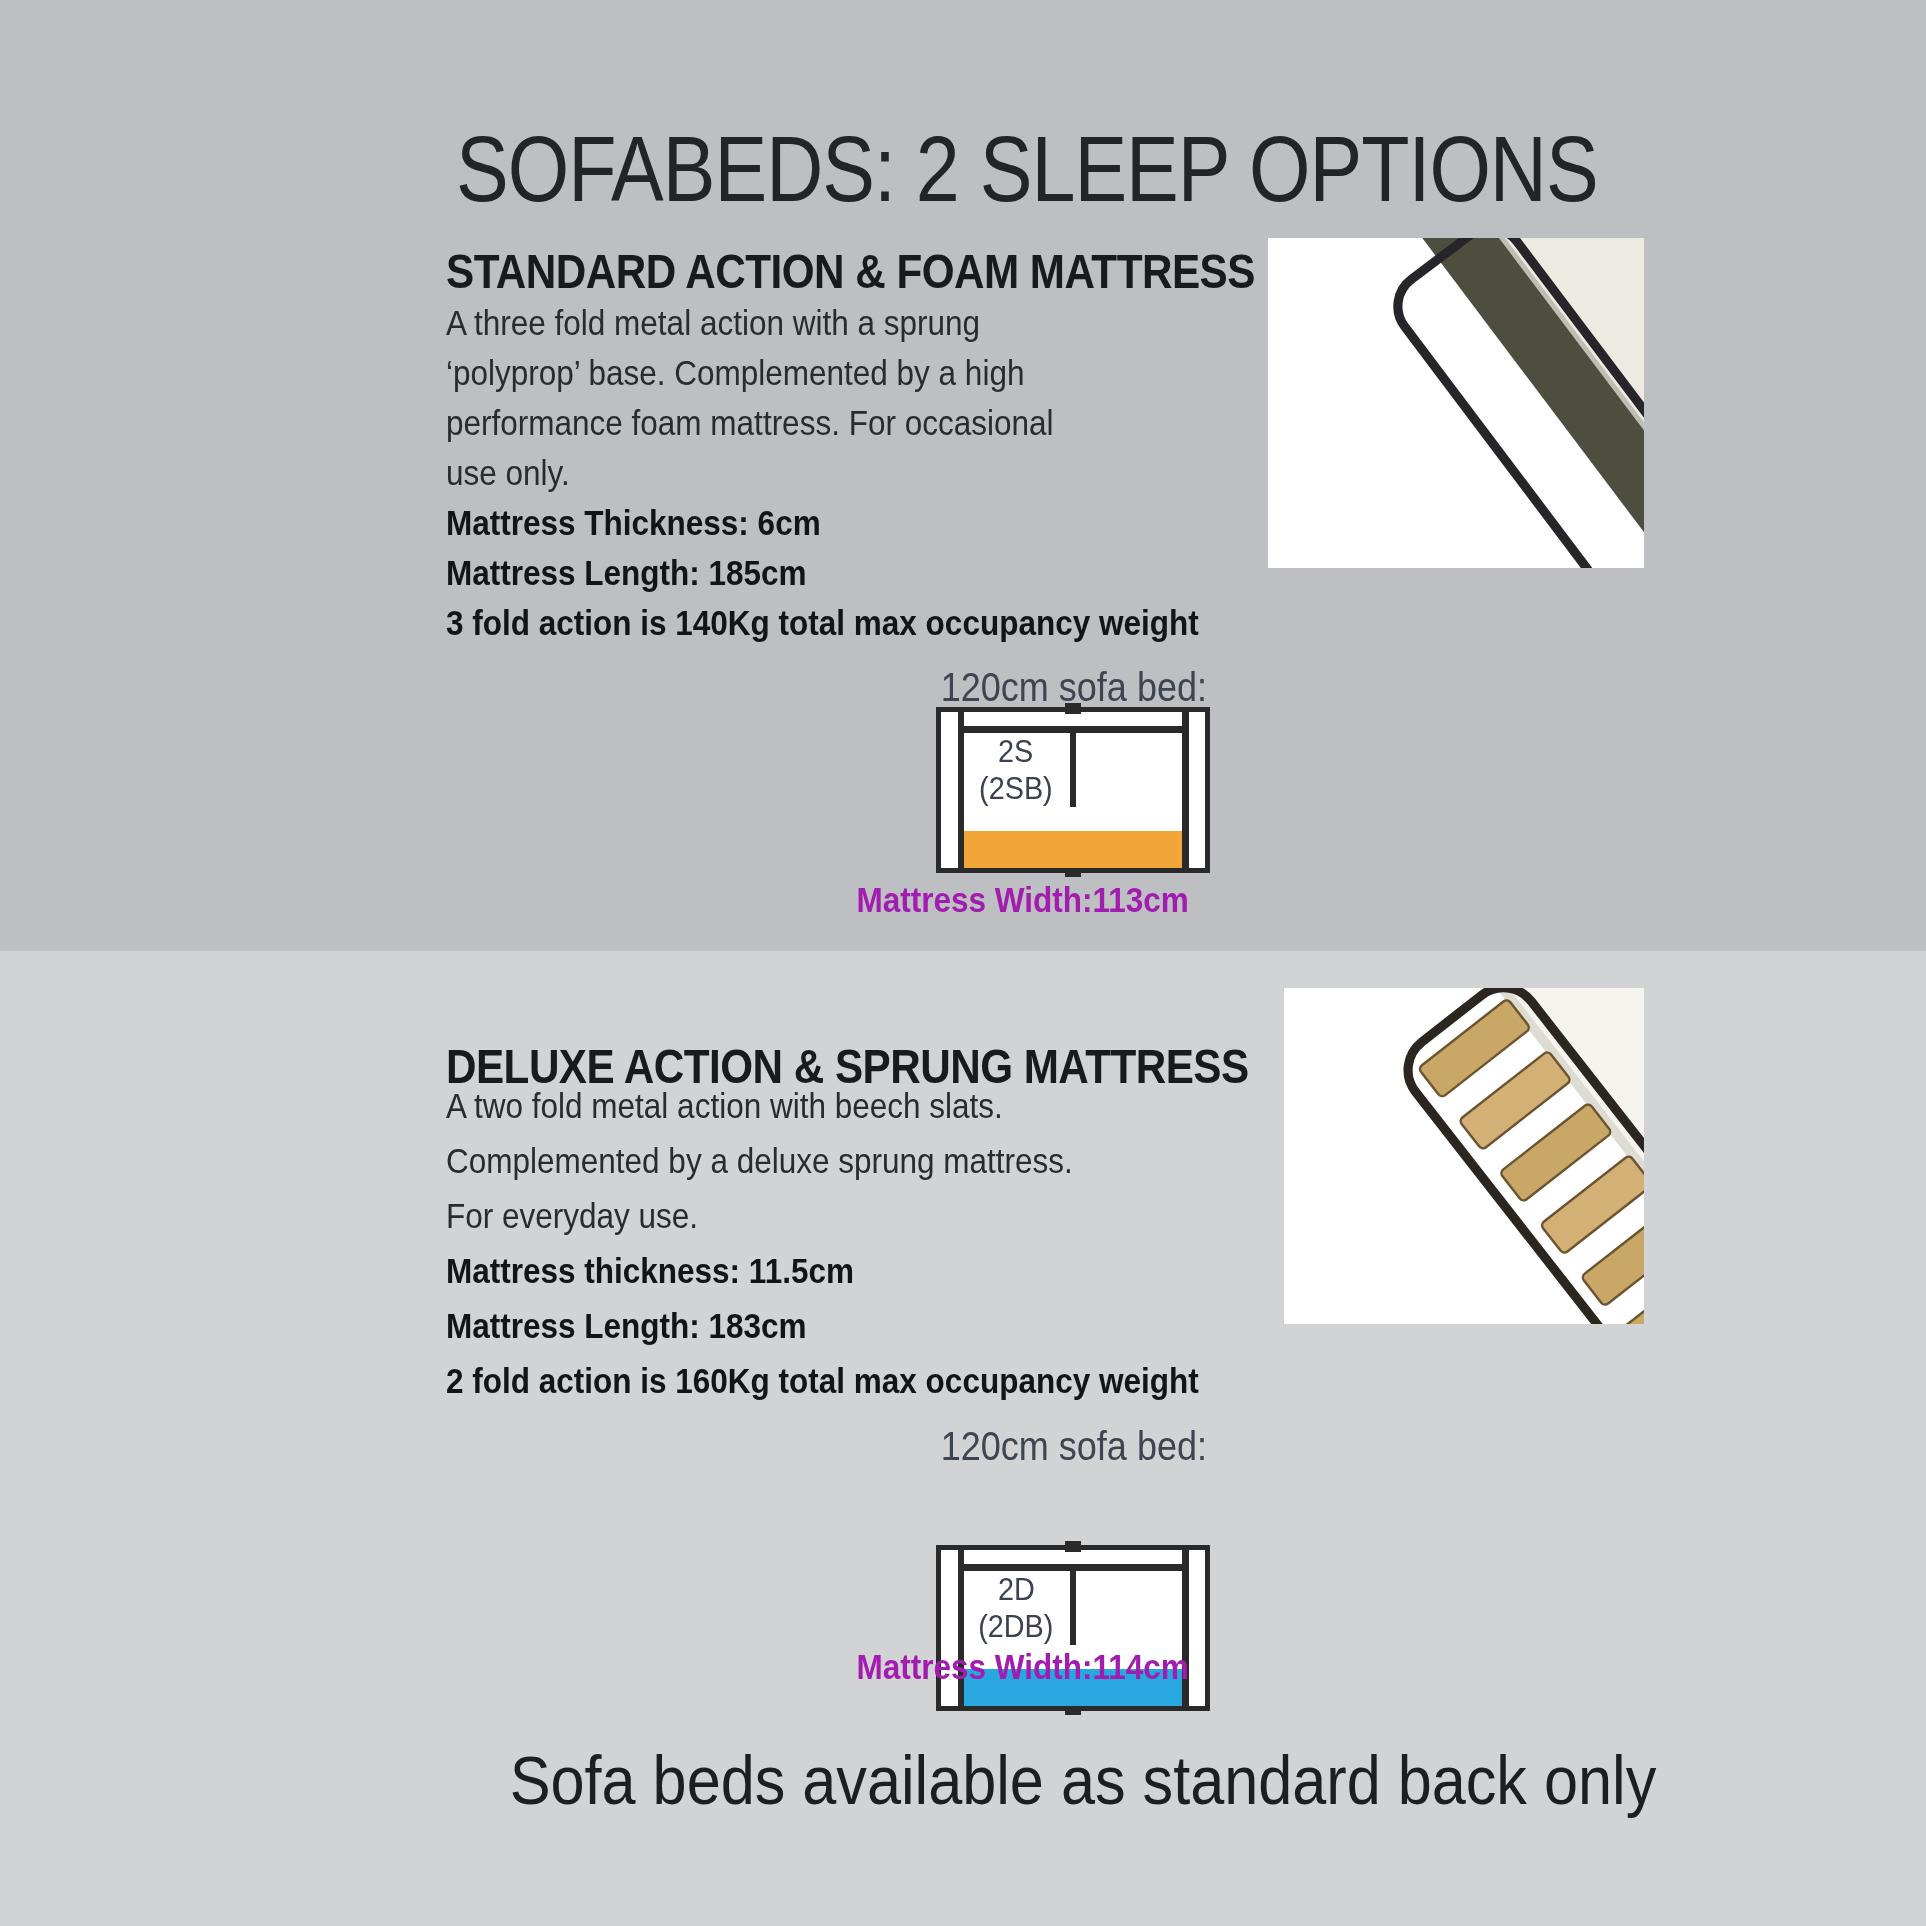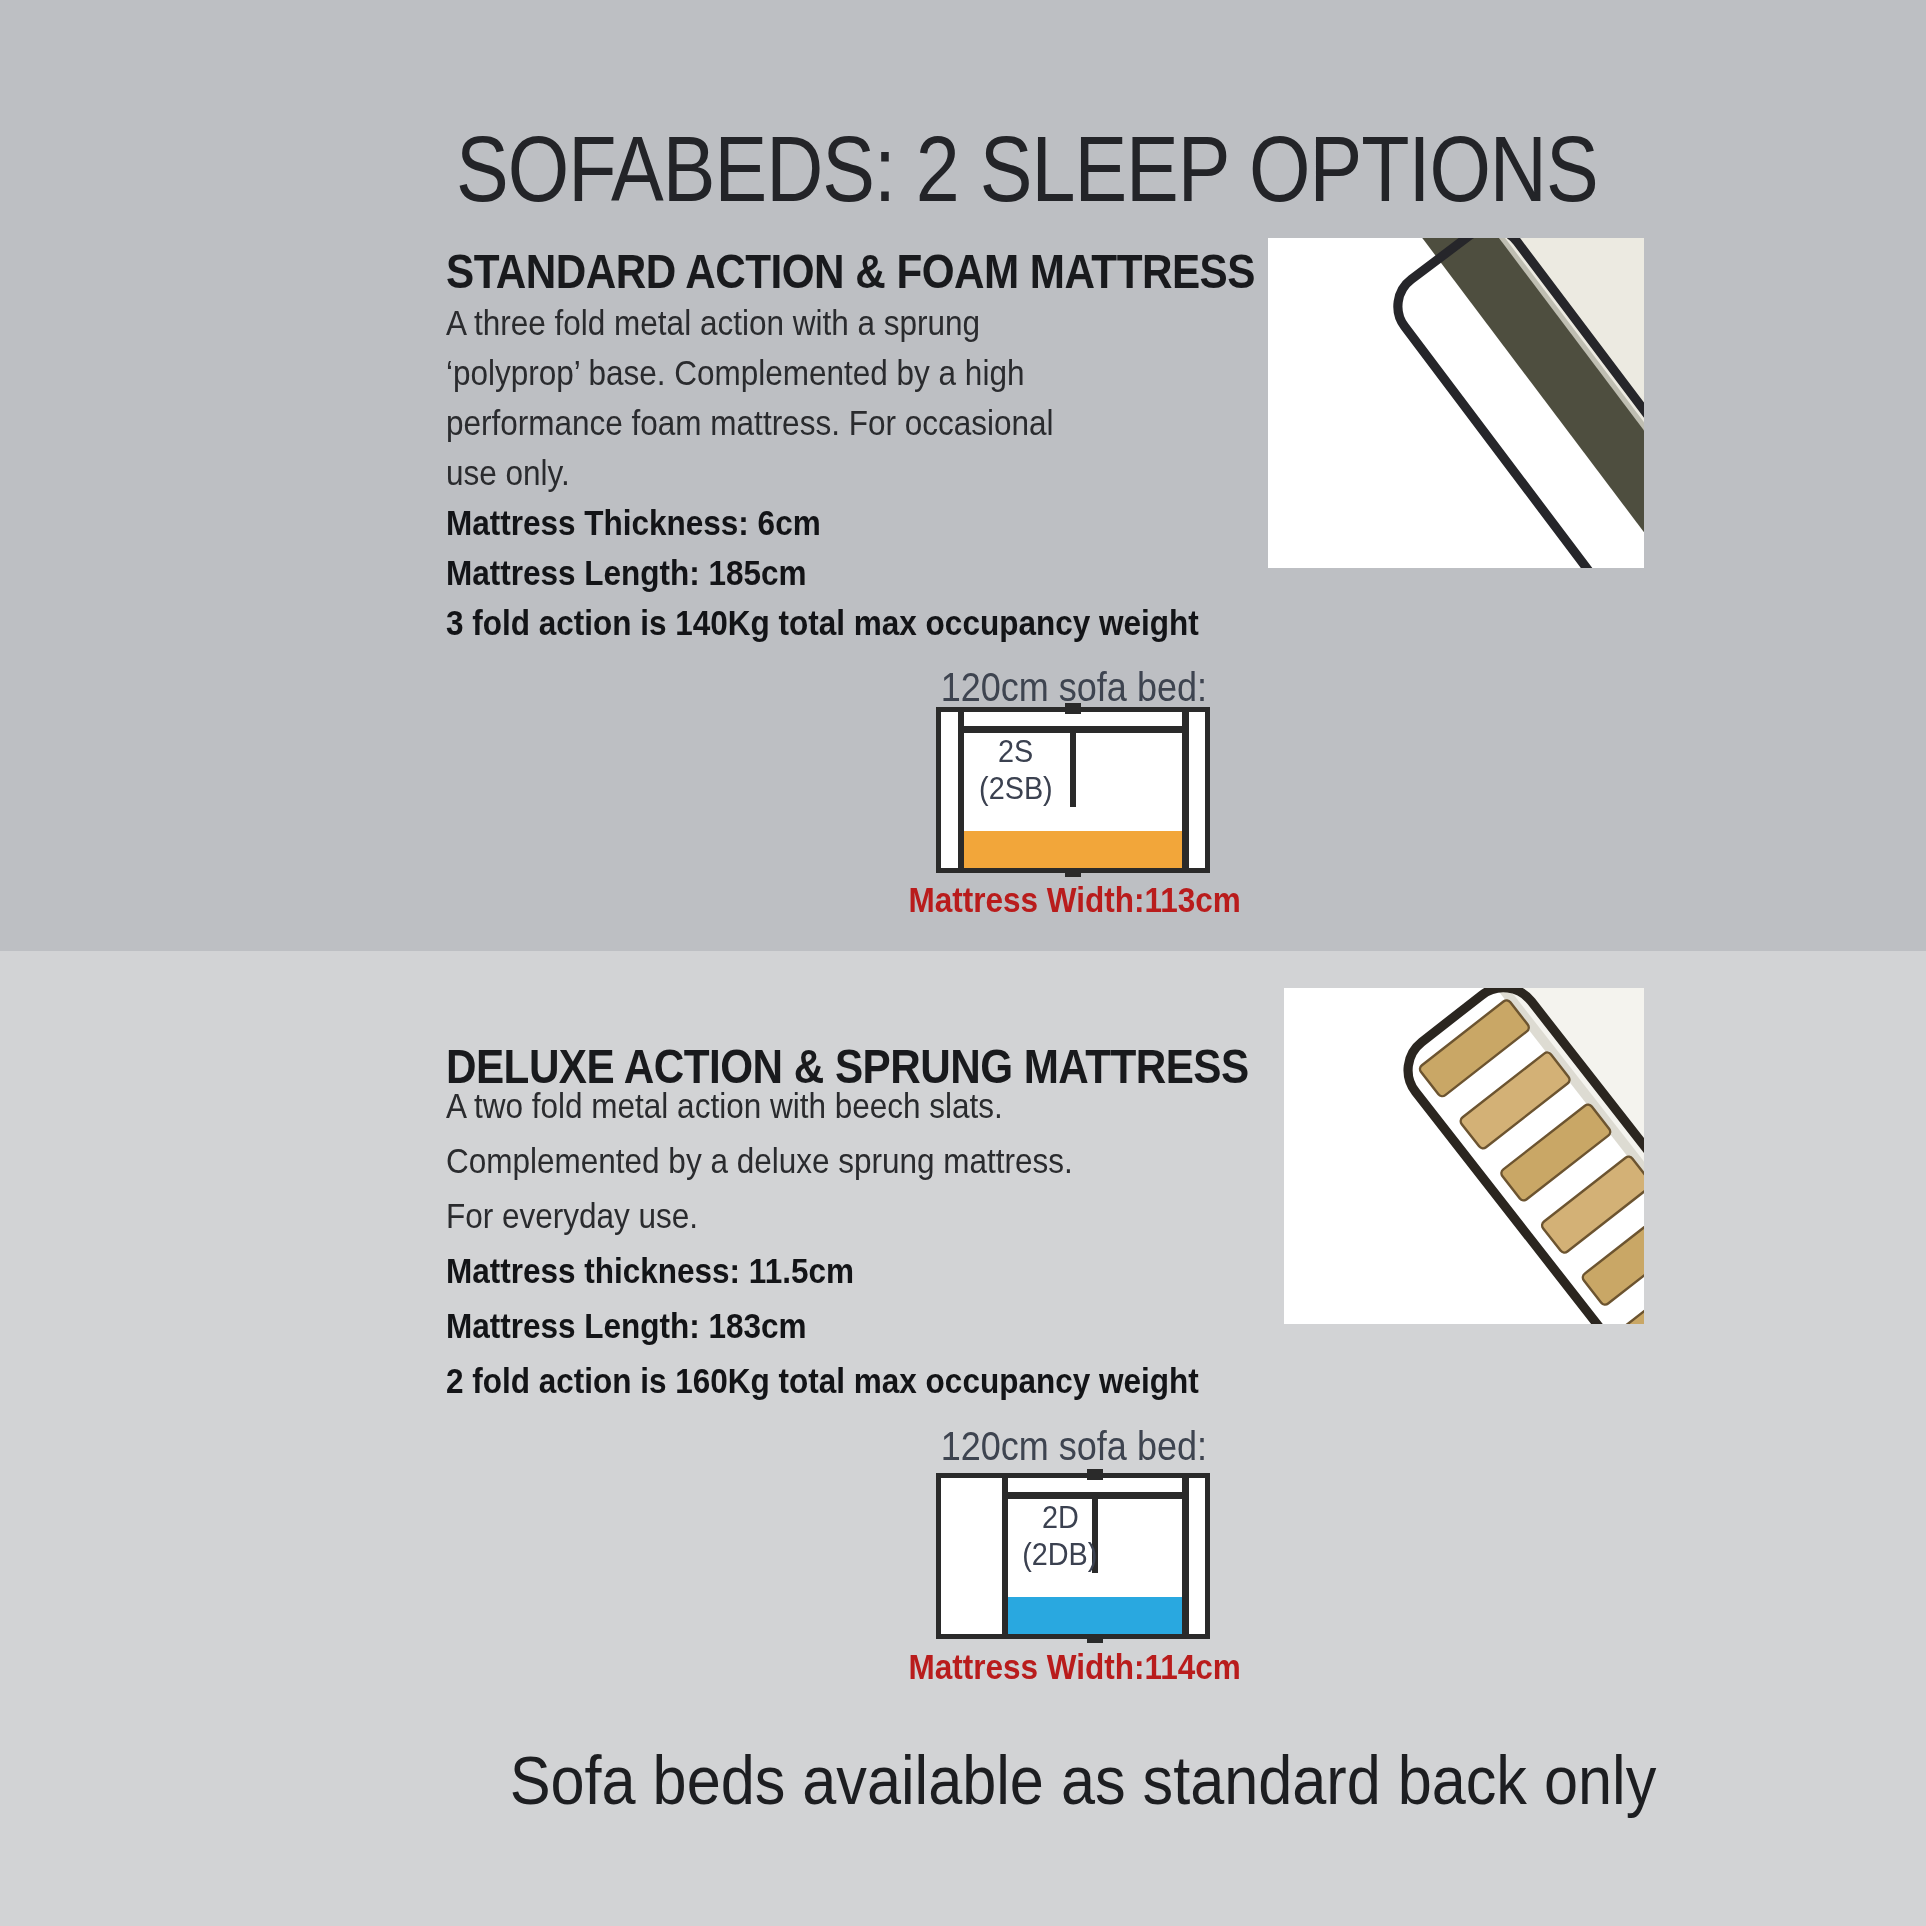--- a/index.html
+++ b/index.html
@@ -50,39 +50,39 @@
     display:inline-block;transform:scaleX(.9);transform-origin:center top;
   }
   #d1-label{top:665px;}
   #d2-label{top:1424px;}
 
   .sofa-box{
     position:absolute;left:936px;width:274px;height:166px;
     background:#ffffff;border:5.5px solid #2a2a2a;box-sizing:border-box;
   }
   #d1-box{top:707px;}
-  #d2-box{top:1473px;padding-left:44px;}
+  #d2-box{top:1545px;}
   .sofa-inner{position:relative;width:100%;height:100%;}
   .arm-div{position:absolute;top:0;bottom:0;width:6.1px;background:#2a2a2a;}
   .arm-div.l{left:16.5px;}
   .arm-div.r{right:16.5px;}
   .backbar{position:absolute;left:23px;right:23px;top:14px;height:6.7px;background:#2a2a2a;}
   .middiv{position:absolute;left:50%;margin-left:-3.1px;width:6.1px;top:14px;height:81px;background:#2a2a2a;}
   .tab-top{position:absolute;left:50%;margin-left:-8px;width:16px;top:-9.2px;height:11px;background:#2a2a2a;}
   .tab-bot{position:absolute;left:50%;margin-left:-8px;width:16px;bottom:-8.6px;height:9.8px;background:#2a2a2a;}
   .mattress-bar{position:absolute;left:23px;right:23px;bottom:0;height:37px;background:#F2A63A;}
   .code{
     position:absolute;left:23px;width:104px;top:21px;text-align:center;
     color:#3b4150;font-size:32px;line-height:37px;
   }
   .code .cond{display:inline-block;transform:scaleX(.9);transform-origin:center top;}
 
   .width-label{
-    position:absolute;left:890px;width:368px;text-align:center;
-    font-size:35px;font-weight:700;color:#b91c1c;white-space:nowrap;
+    position:absolute;left:838px;width:368px;text-align:center;
+    font-size:35px;font-weight:700;color:#a21caf;white-space:nowrap;
   }
   #d1-width{top:880px;}
   #d2-width{top:1647px;}
 
   .footer{
     position:absolute;left:446px;width:1176px;top:1741px;text-align:center;
     font-size:68px;color:#1d1e21;white-space:nowrap;
   }
 </style>
 </head>

